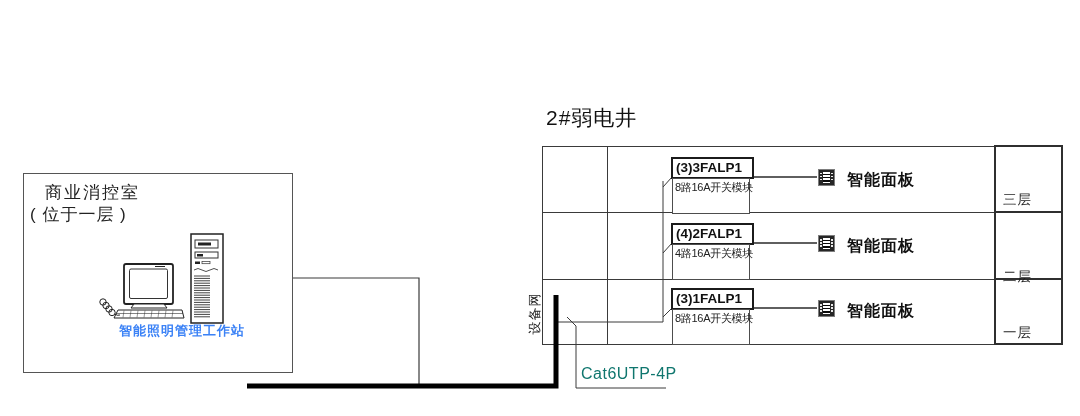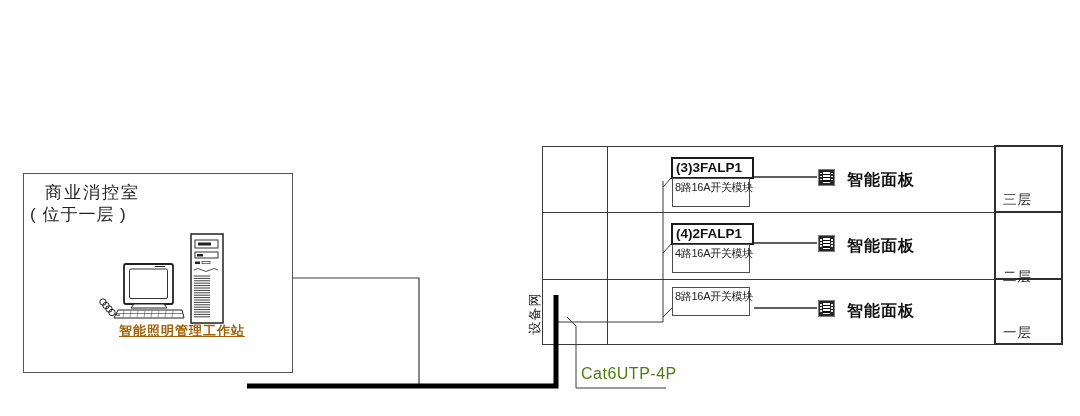--- a/index.html
+++ b/index.html
@@ -8,49 +8,49 @@
     font-family:"Liberation Sans","DejaVu Sans",sans-serif;color:#1a1a1a;
     overflow:hidden;
   }
   .abs{position:absolute;}
   svg{display:block;}
 
   
   .room-box{left:23px;top:173px;width:270px;height:200px;border:1px solid #555;box-sizing:border-box;background:#fff;}
   .room-title1{left:21px;top:7px;font-size:17px;letter-spacing:2px;color:#222;white-space:nowrap;}
   .room-title2{left:6px;top:29px;font-size:17px;letter-spacing:1px;color:#222;white-space:nowrap;}
-  .ws-label{left:95px;top:148px;font-size:13px;letter-spacing:1px;color:#a16207;white-space:nowrap;font-weight:600;text-decoration:underline;}
+  .ws-label{left:95px;top:148px;font-size:13px;letter-spacing:1px;color:#3b82f6;white-space:nowrap;font-weight:600;}
 
   
   .shaft-title{left:546px;top:104px;font-size:21px;color:#111;letter-spacing:1px;white-space:nowrap;}
 
   
   .module{width:83px;box-sizing:border-box;}
   .module-title{box-sizing:border-box;width:83px;height:22px;border:2px solid #1b1b1b;background:#fff;
     font-size:13.5px;font-weight:700;line-height:18px;padding-left:3px;white-space:nowrap;color:#111;}
-  .module-sub{box-sizing:border-box;width:78px;height:29px;border:1px solid #4d4d4d;background:#fff;margin:-1px 0 0 1px;
+  .module-sub{box-sizing:border-box;width:78px;height:36px;border:1px solid #4d4d4d;background:#fff;margin:-1px 0 0 1px;
     font-size:11px;line-height:17px;padding-left:2px;white-space:nowrap;color:#222;letter-spacing:-0.3px;}
 
   
   .panel-icon{width:17px;height:17px;background:#262626;border:1px solid #7d7d7d;box-sizing:border-box;position:absolute;}
   .panel-icon .slots{position:absolute;left:4px;top:2px;width:7px;height:11px;background:#fff;
     background-image:repeating-linear-gradient(to bottom,#fff 0,#fff 1.6px,#0a0a0a 1.6px,#0a0a0a 3.2px);}
   .panel-icon .dots-l,.panel-icon .dots-r{position:absolute;top:3px;width:2px;height:9px;
     background-image:repeating-linear-gradient(to bottom,#e8e8e8 0,#e8e8e8 1.5px,#262626 1.5px,#262626 3px);}
   .panel-icon .dots-l{left:1px;} .panel-icon .dots-r{right:1px;}
 
   .panel-label{font-size:16px;font-weight:700;letter-spacing:1px;color:#111;white-space:nowrap;}
   .floor-label{font-size:13.5px;color:#1c1c1c;letter-spacing:1px;white-space:nowrap;}
 
   
   .net-label{left:512px;top:306px;width:42px;height:15px;font-size:13px;color:#222;text-align:center;
     transform:rotate(-90deg);transform-origin:50% 50%;letter-spacing:1px;white-space:nowrap;}
 
   
-  .cable-label{left:581px;top:365px;font-size:16px;color:#4d7c0f;letter-spacing:0.5px;white-space:nowrap;}
+  .cable-label{left:581px;top:365px;font-size:16px;color:#0f766e;letter-spacing:0.5px;white-space:nowrap;}
 </style>
 </head>
 <body>
 
 <div class="canvas">
 
   <svg class="abs" style="left:0;top:0;" width="1080" height="416" viewBox="0 0 1080 416">
 
     <g stroke="#3a3a3a" stroke-width="1" shape-rendering="crispEdges">
       <line x1="542" y1="146" x2="1062" y2="146"></line>
@@ -155,20 +155,21 @@
           <circle cx="12" cy="79.5" r="3.2"></circle>
         <circle cx="15" cy="83" r="3.2"></circle>
           <circle cx="18" cy="86.5" r="3.2"></circle>
         <path d="M21,88 Q23,90 26,89"></path>
       </g>
     </svg>
 
     <div class="abs ws-label">智能照明管理工作站</div>
   </div>
 
+  <div class="abs shaft-title">2#弱电井</div>
 
   <div class="abs module" style="left:671px;top:157px;">
     <div class="module-title">(3)3FALP1</div>
     <div class="module-sub">8路16A开关模块</div>
   </div>
   <div class="panel-icon" style="left:818px;top:169px;">
     <div class="slots"></div>
     <div class="dots-l"></div>
     <div class="dots-r"></div>
   </div>
@@ -181,20 +182,21 @@
   </div>
   <div class="panel-icon" style="left:818px;top:235px;">
     <div class="slots"></div>
     <div class="dots-l"></div>
     <div class="dots-r"></div>
   </div>
   <div class="abs panel-label" style="left:847px;top:236px;">智能面板</div>
   <div class="abs floor-label" style="left:1003px;top:258px;margin-top:10px;">二层</div>
 
   <div class="abs module" style="left:671px;top:288px;">
+    <div class="module-title">(3)1FALP1</div>
     <div class="module-sub">8路16A开关模块</div>
   </div>
   <div class="panel-icon" style="left:818px;top:300px;">
     <div class="slots"></div>
     <div class="dots-l"></div>
     <div class="dots-r"></div>
   </div>
   <div class="abs panel-label" style="left:847px;top:301px;">智能面板</div>
   <div class="abs floor-label" style="left:1003px;top:324px;">一层</div>
 

